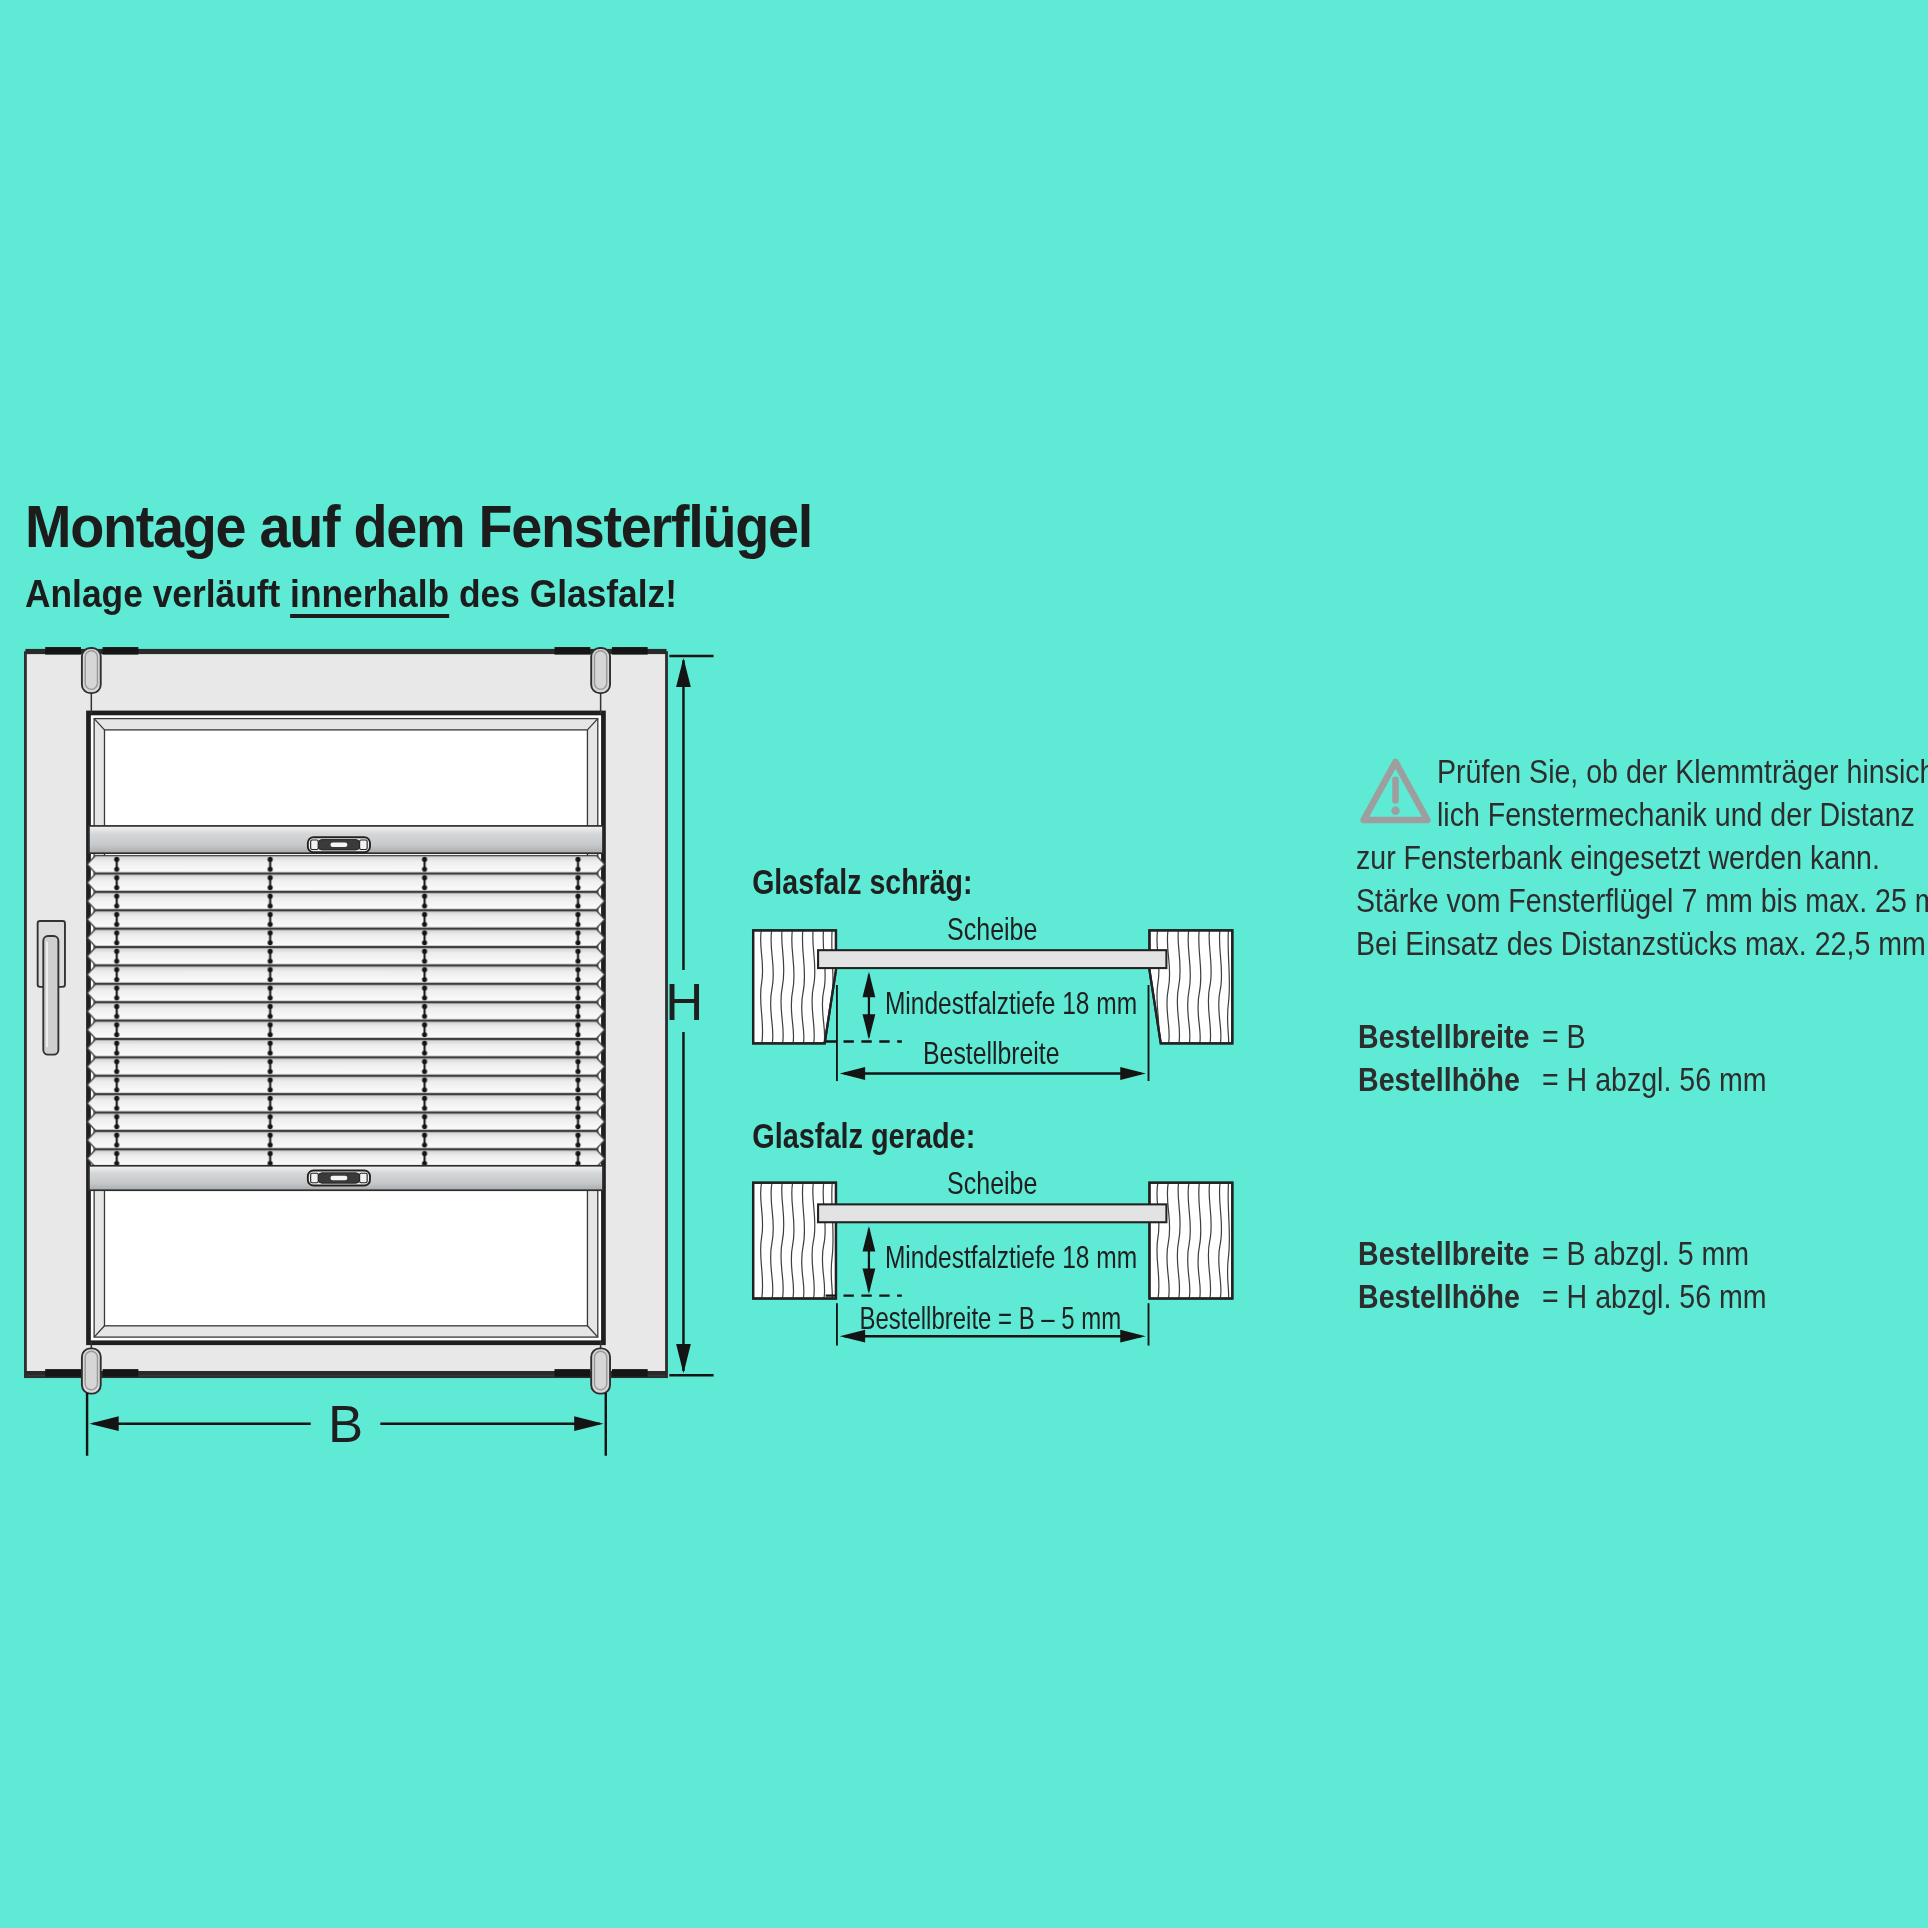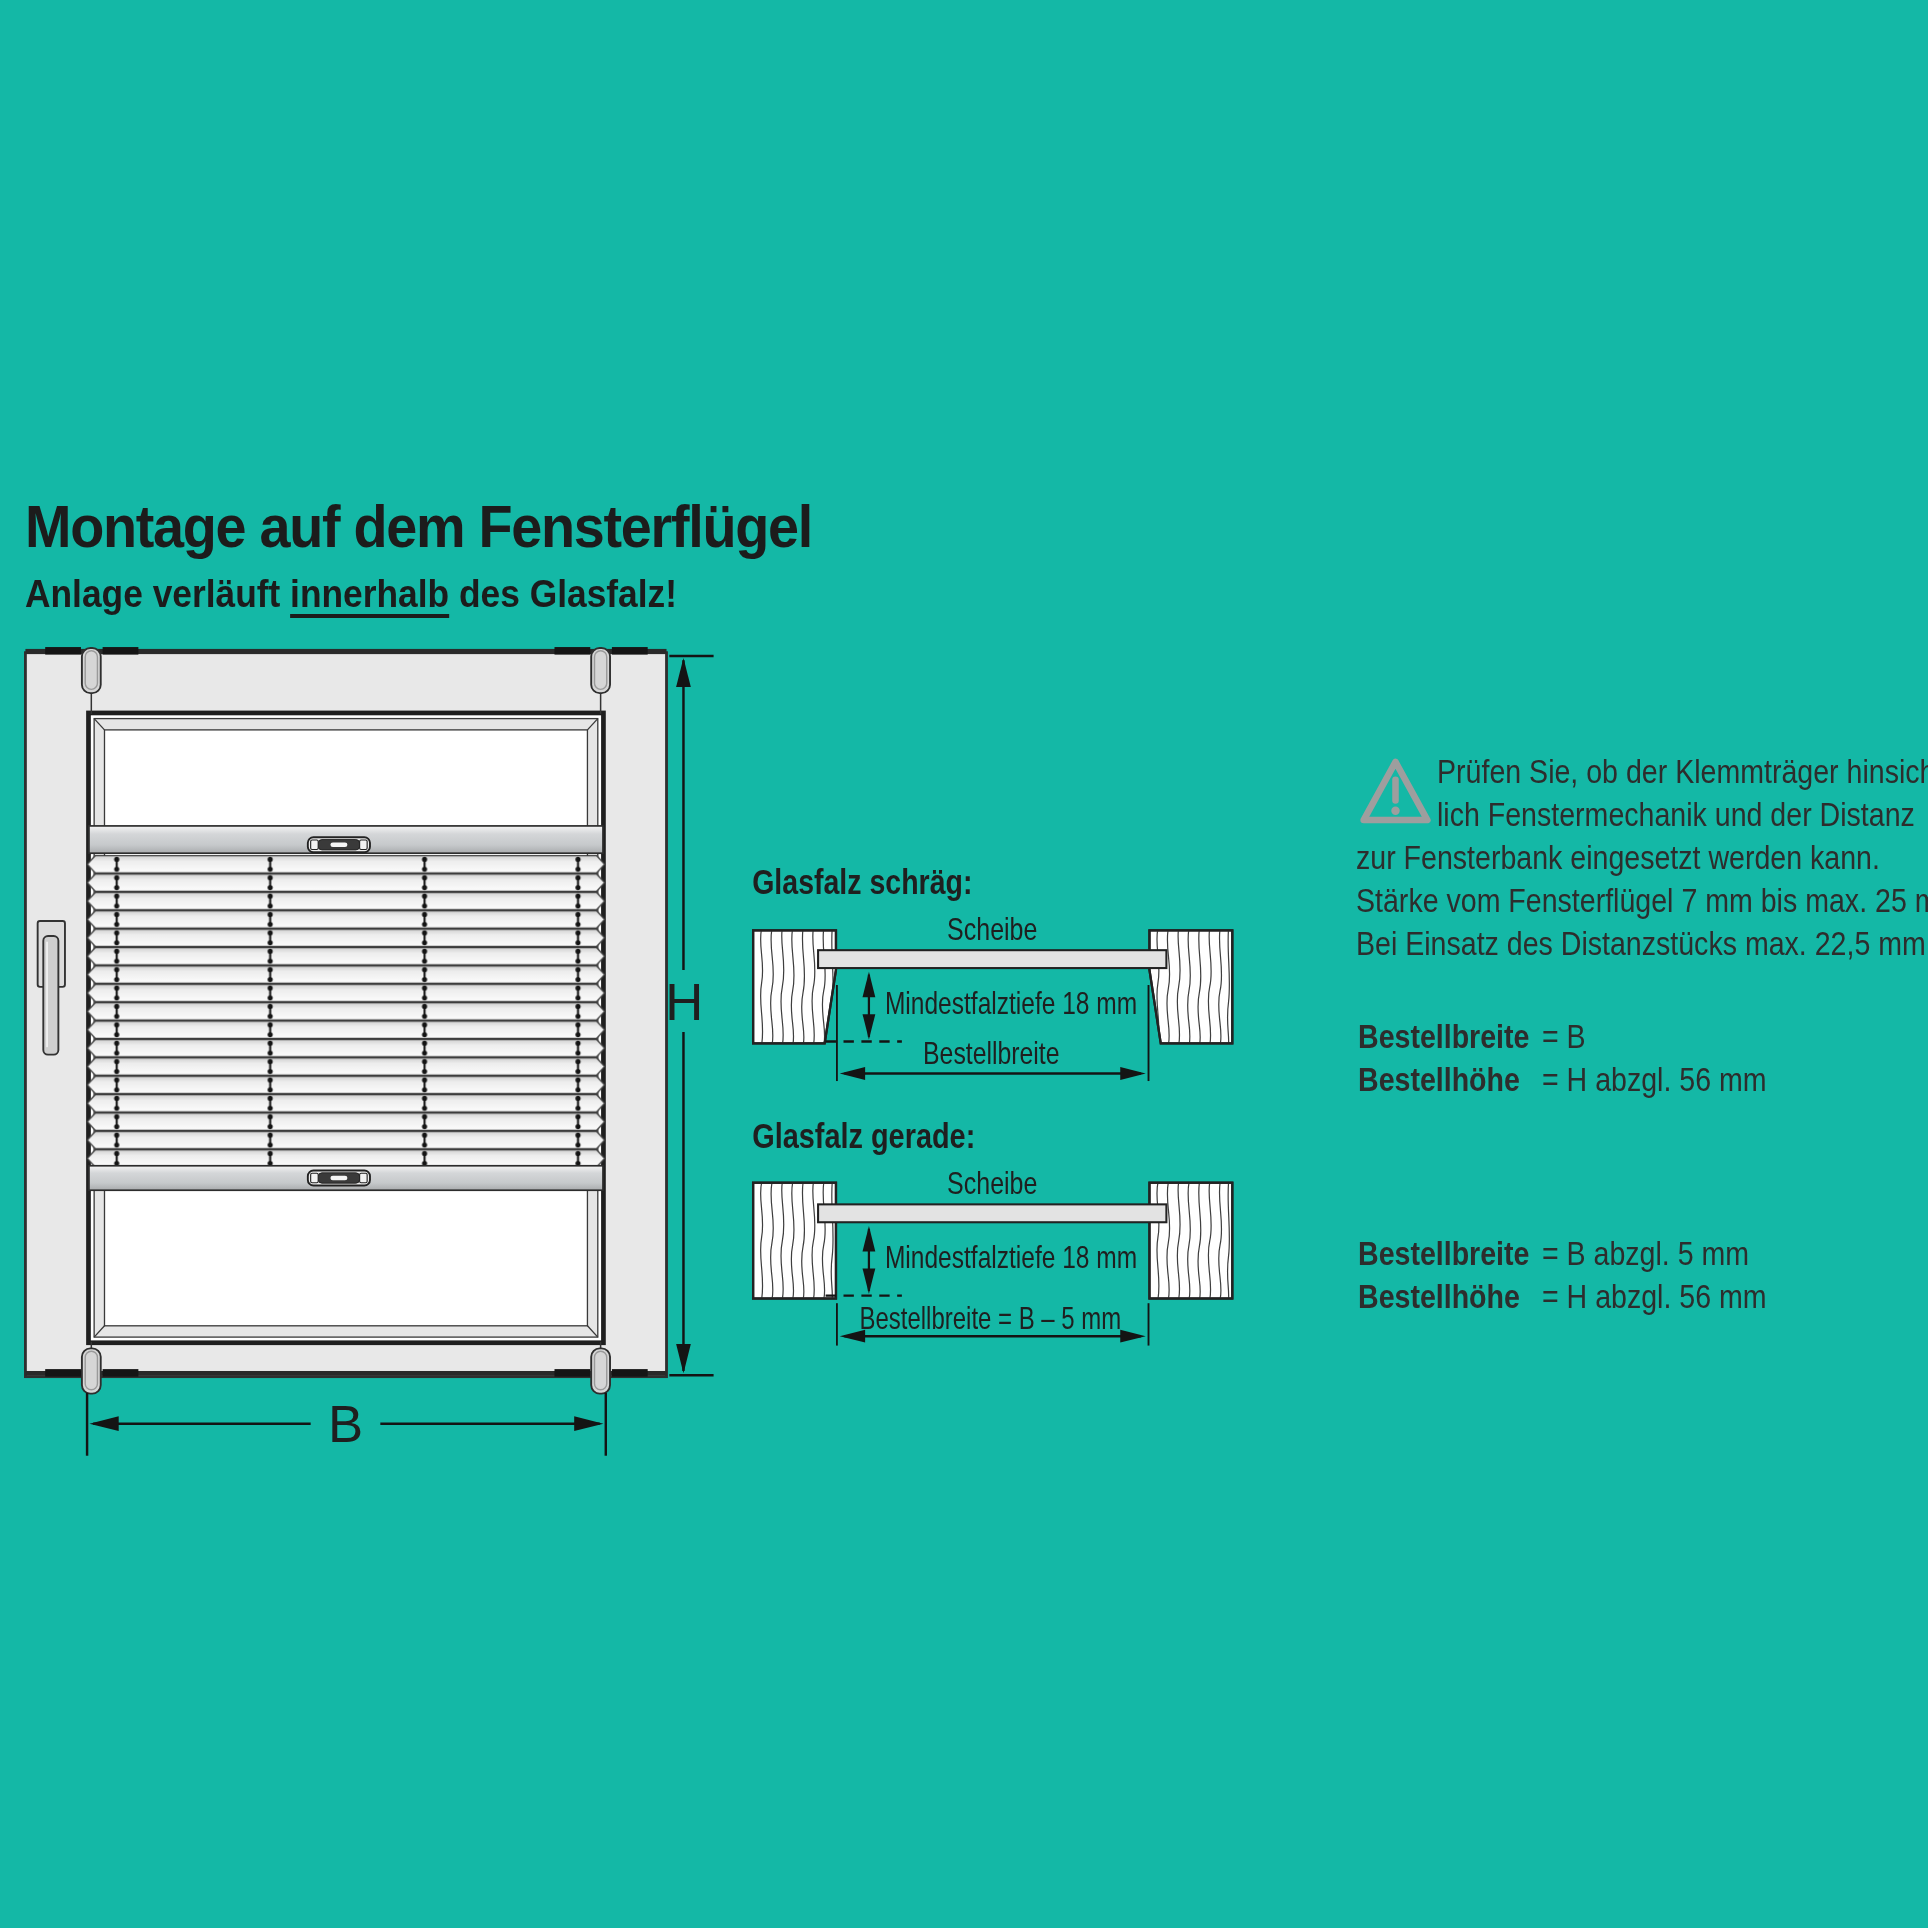--- a/index.html
+++ b/index.html
@@ -1,17 +1,17 @@
 <!DOCTYPE html>
 <html style="font-size:15px"><head>
 <meta charset="utf-8">
 <style>
   html,body{margin:0;padding:0;background:#fff;}
   body{width:1928px;height:1928px;font-family:"Liberation Sans",sans-serif;}
-  .canvas{position:relative;width:1928px;height:1928px;overflow:hidden;background:#14b8a6;}
+  .canvas{position:relative;width:1928px;height:1928px;overflow:hidden;background:#5eead4;}
   .title{position:absolute;left:24.5px;top:492px;font-size:60px;font-weight:bold;letter-spacing:-1.4px;
          color:#1c1c1c;white-space:nowrap;transform:scaleX(.93);transform-origin:left top;}
   .subtitle{position:absolute;left:24.5px;top:573px;font-size:38px;font-weight:bold;color:#1c1c1c;
          white-space:nowrap;transform:scaleX(.93);transform-origin:left top;}
   .subtitle .ul{text-decoration:underline;text-underline-offset:6.6px;text-decoration-thickness:3.8px;}
   svg.diagram{position:absolute;left:0;top:0;}
   svg text{font-family:"Liberation Sans",sans-serif;fill:#1f1f1f;}
   .warn-col{position:absolute;left:1356px;top:750px;width:584px;}
   .warn-triangle{position:absolute;left:1.9px;top:5.6px;width:75px;height:70px;}
   .warn-line{font-size:34px;line-height:43px;color:#2d2d2d;white-space:nowrap;

